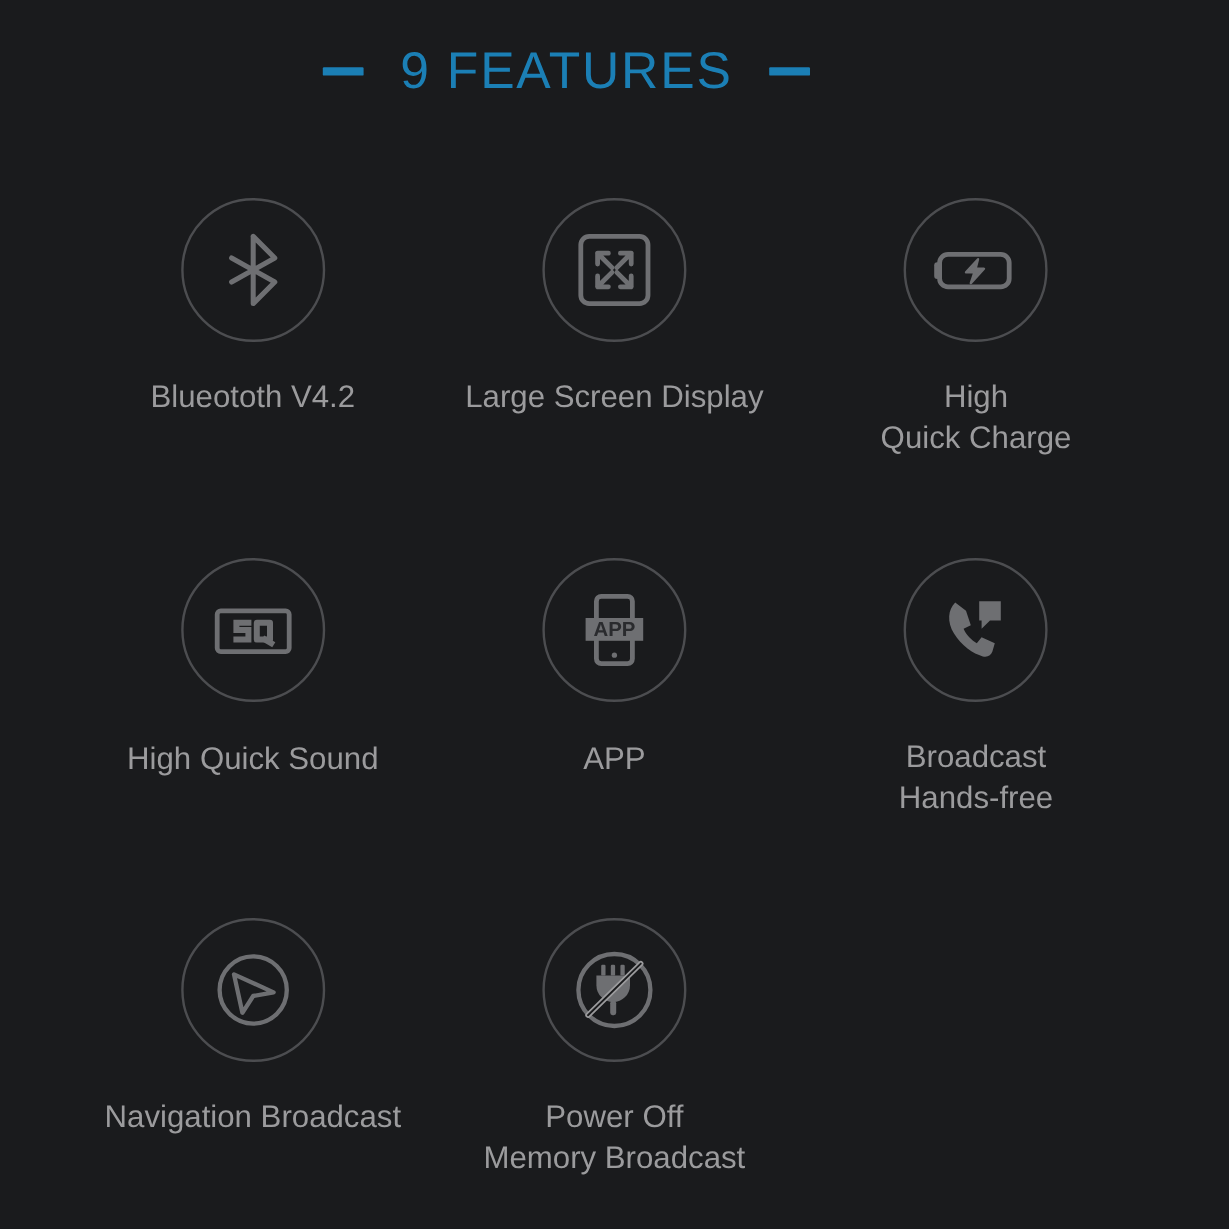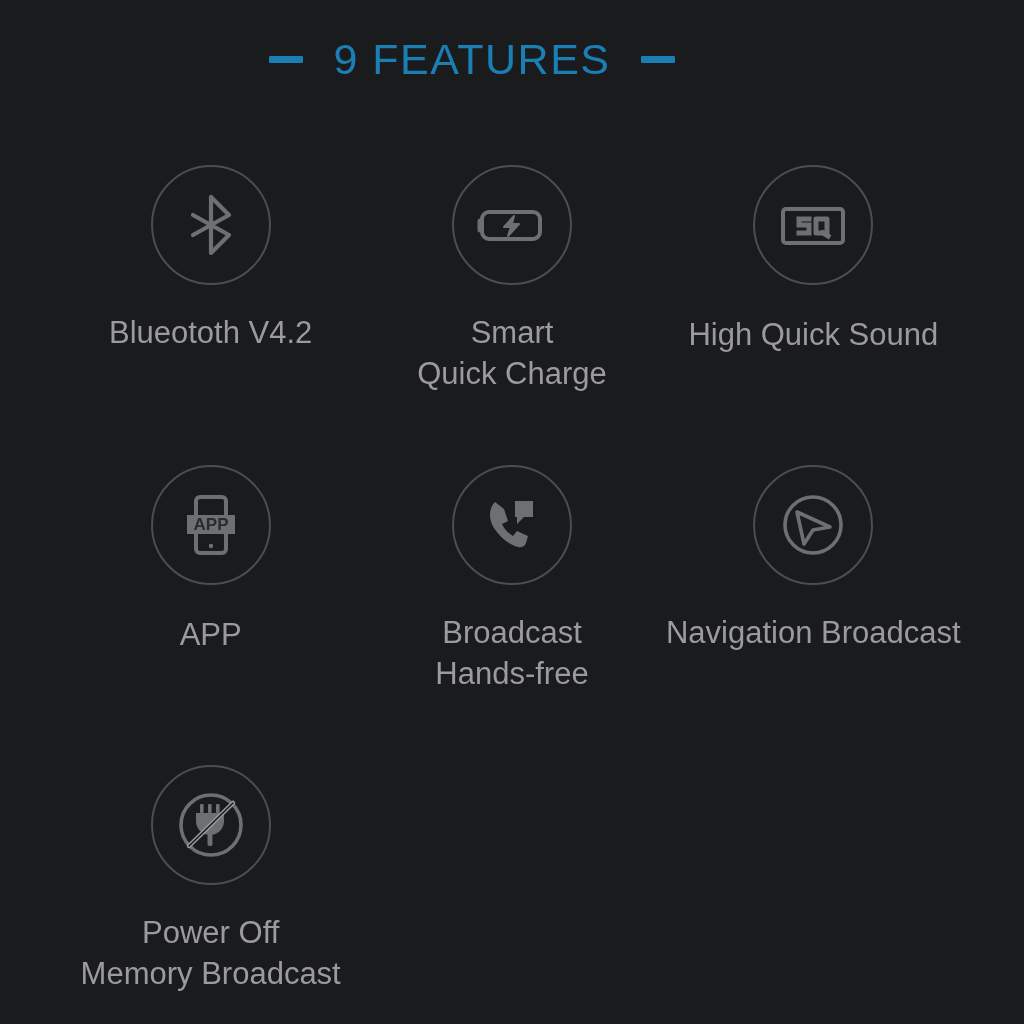--- a/index.html
+++ b/index.html
@@ -45,21 +45,21 @@
     width:120px; height:120px;
     border:2px solid #4c4d50;
     border-radius:50%;
     display:flex; align-items:center; justify-content:center;
     margin-top:25px;
   }
   .icon-circle svg{ display:block; }
   .cell-label{
     margin-top:30px;
     color:#9b9b9d;
-    font-size:31px;
+    font-size:26px;
     line-height:1.32;
     text-align:center;
     white-space:pre-line;
     font-weight:400;
   }
   
   .grid .r1 .cell-label{ margin-top:28px; }
   .grid .r2 .cell-label{ margin-top:30px; }
   .grid .r3 .cell-label{ margin-top:28px; }
 </style>
@@ -80,32 +80,46 @@
       <div class="icon-circle">
         <span>
           <svg width="72" height="72" viewBox="0 0 72 72" fill="none" stroke="#6e6f72" stroke-width="4.2" stroke-linecap="round" stroke-linejoin="round">
             <path d="M36 8 L36 64 L54 46 L18 26 M18 46 L54 26 L36 8"></path>
           </svg>
         </span>
       </div>
       <div class="cell-label">Blueototh V4.2</div>
     </div>
 
+    <div class="cell r1">
+      <div class="icon-circle">
+        <span>
+          <svg width="72" height="72" viewBox="0 0 72 72" fill="none" stroke="#6e6f72" stroke-width="4" stroke-linecap="round" stroke-linejoin="round">
+            <rect x="8" y="8" width="56" height="56" rx="7"></rect>
+            <path d="M22 22 L34 34 M22 22 L22 31 M22 22 L31 22"></path>
+            <path d="M50 22 L38 34 M50 22 L50 31 M50 22 L41 22"></path>
+            <path d="M22 50 L34 38 M22 50 L22 41 M22 50 L31 50"></path>
+            <path d="M50 50 L38 38 M50 50 L50 41 M50 50 L41 50"></path>
+          </svg>
+        </span>
+      </div>
+      <div class="cell-label">Large Screen Display</div>
+    </div>
 
     <div class="cell r1">
       <div class="icon-circle">
         <span>
           <svg width="78" height="78" viewBox="0 0 78 78" fill="none" stroke="#6e6f72" stroke-width="4" stroke-linecap="round" stroke-linejoin="round">
             <rect x="9" y="26" width="58" height="27" rx="7"></rect>
             <path d="M7 35 L7 44" stroke-width="5"></path>
             <path d="M41 30 L31 41 L38 41 L35 50 L46 38 L39 38 Z" fill="#6e6f72" stroke="#6e6f72" stroke-width="2"></path>
           </svg>
         </span>
       </div>
-      <div class="cell-label">Smart
+      <div class="cell-label">High
 Quick Charge</div>
     </div>
 
     <div class="cell r2">
       <div class="icon-circle">
         <span>
           <svg width="74" height="74" viewBox="0 0 74 74" fill="none" stroke="#6e6f72" stroke-width="4" stroke-linejoin="round">
             <rect x="7" y="21" width="60" height="34" rx="3"></rect>
             <path d="M23 31 L33 31 M23 31 L23 37 M23 37 L33 37 M33 37 L33 45 M33 45 L23 45" stroke-width="5" stroke-linecap="square" fill="none"></path>
             <rect x="40" y="31" width="11" height="14" stroke-width="5"></rect>

